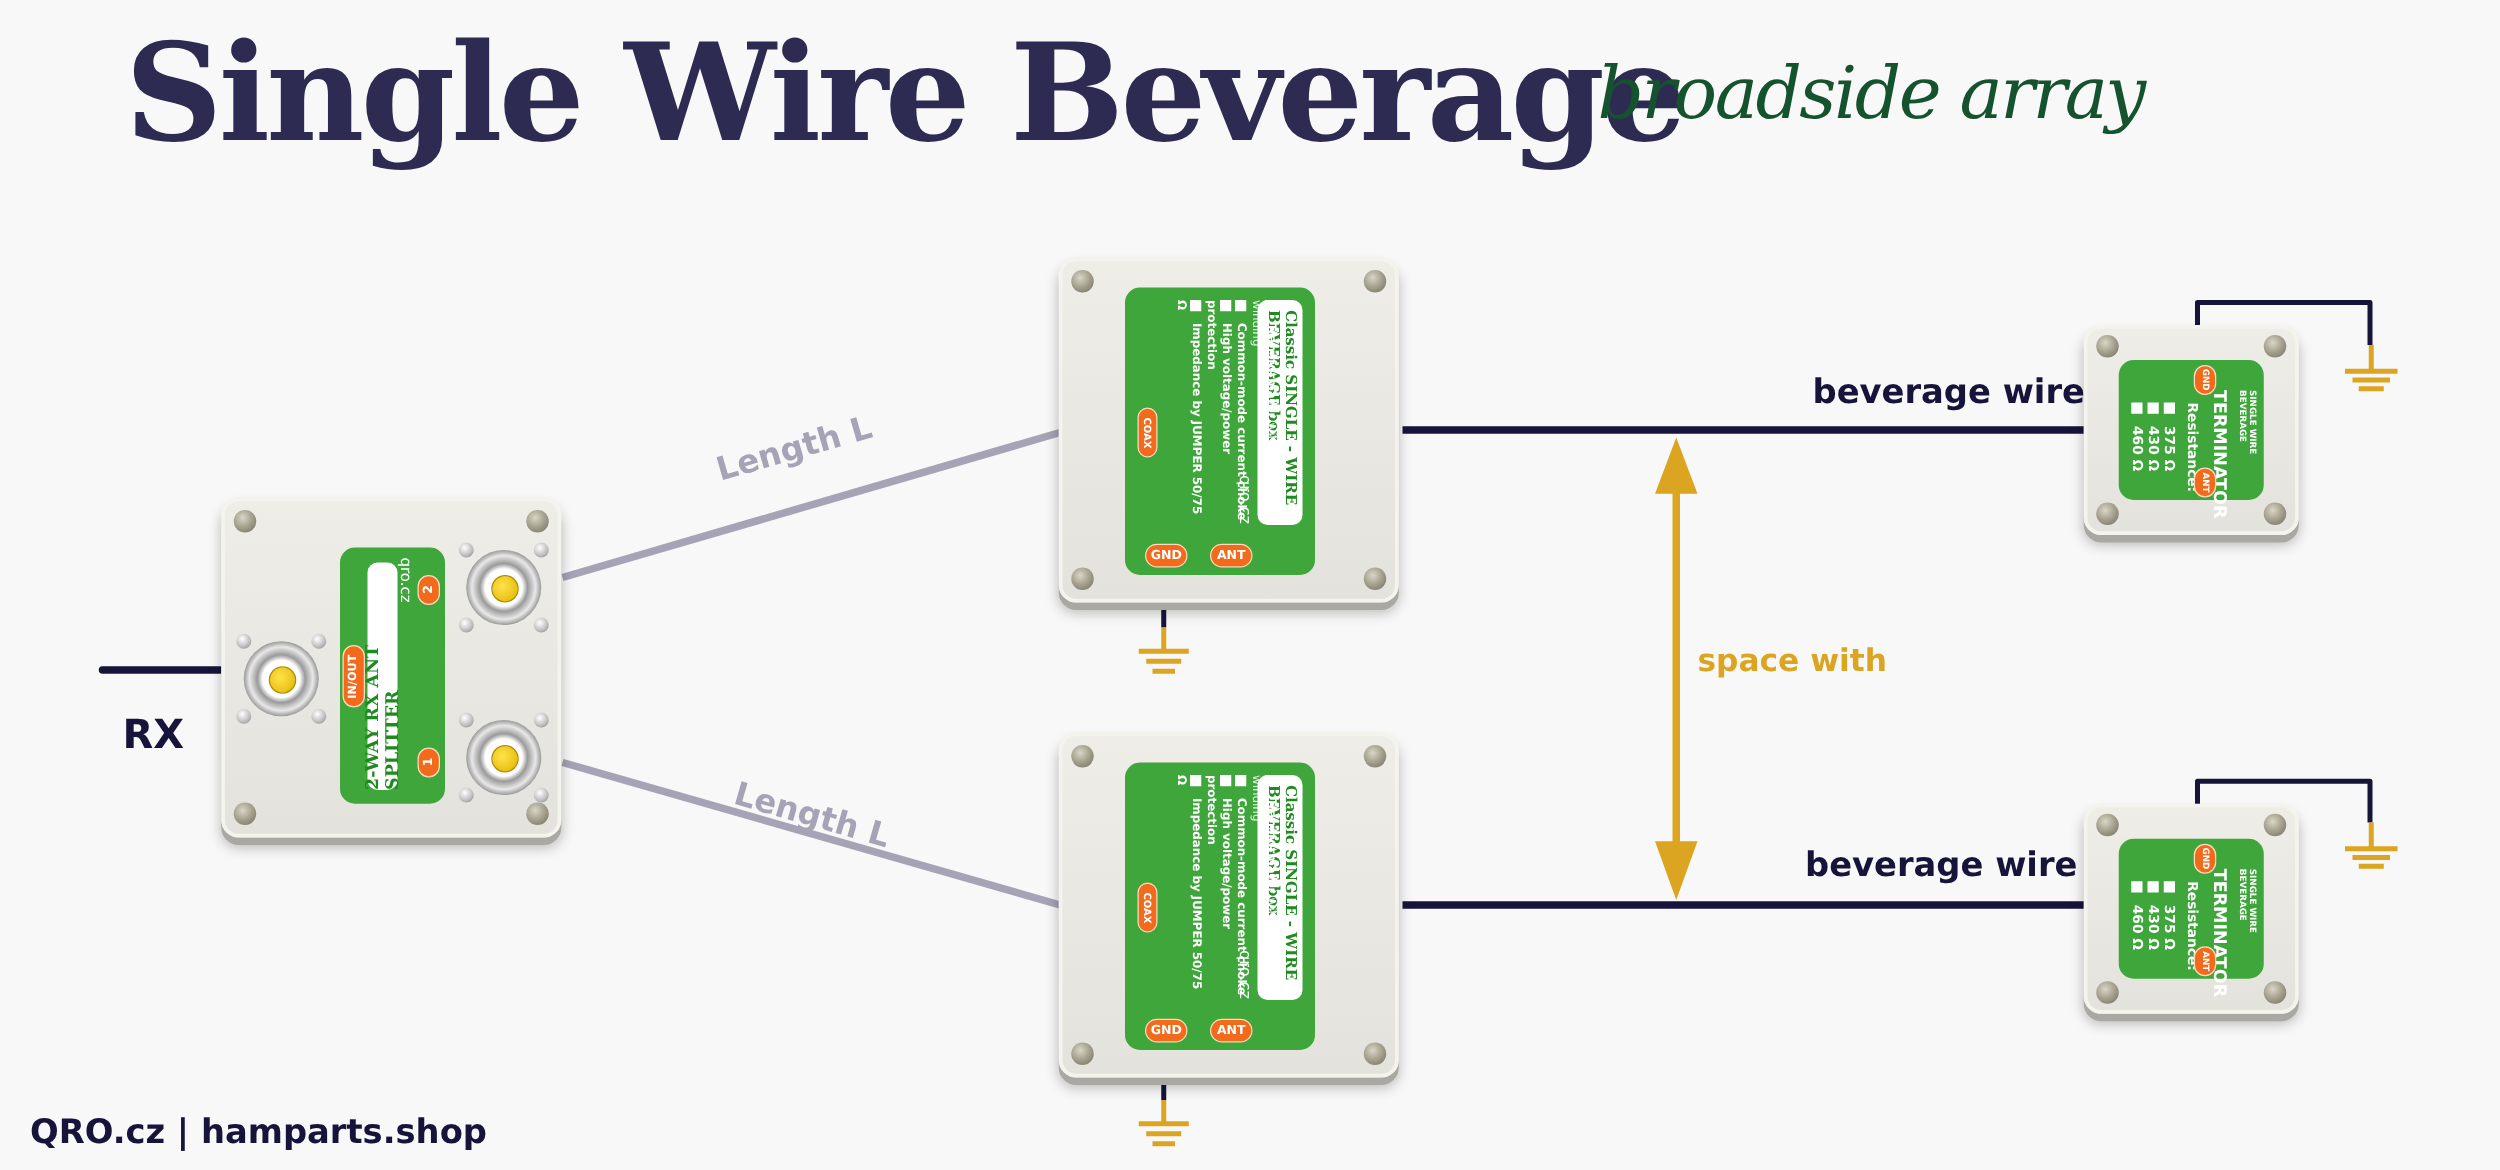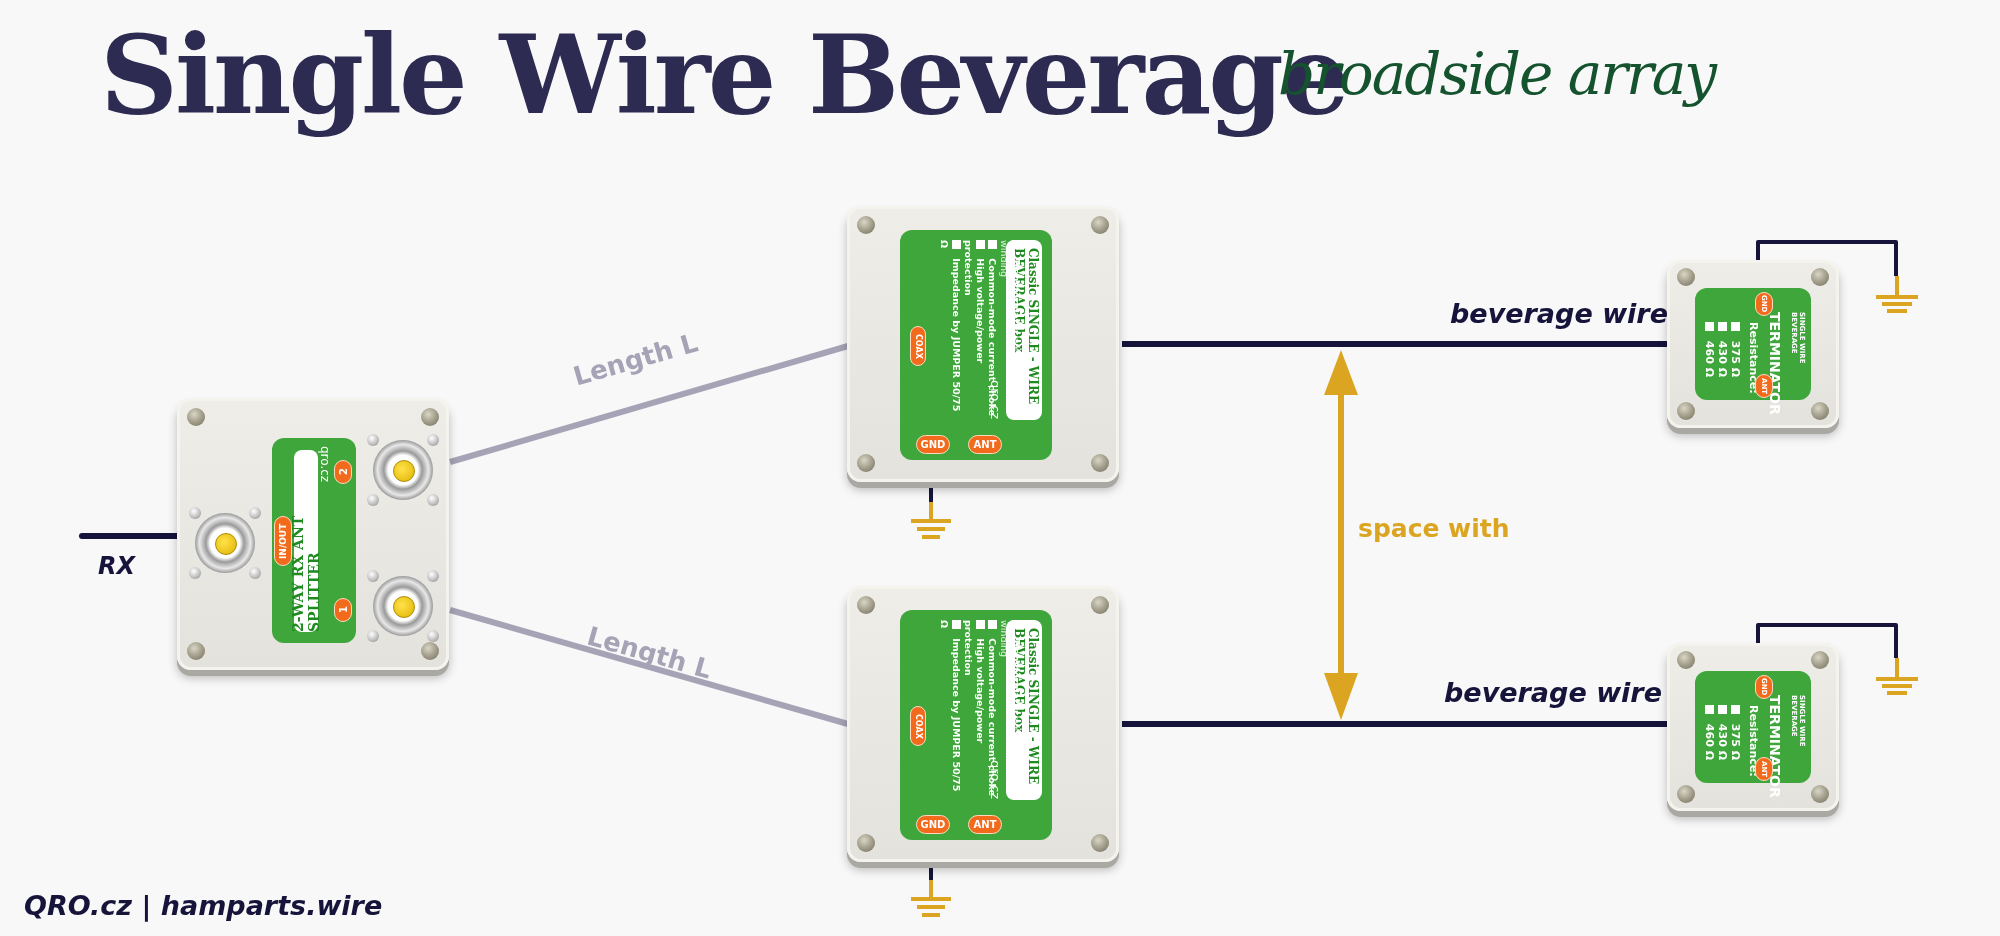--- a/index.html
+++ b/index.html
@@ -12,23 +12,23 @@
   .title-main {
     left: 100px; top: 12px;
     font-family: "DejaVu Serif", serif; font-weight: bold;
     font-size: 108px; color: #2e2b52; letter-spacing: -3px; white-space: nowrap;
   }
   .title-sub {
     left: 1278px; top: 40px;
     font-family: "DejaVu Serif", serif;
     font-size: 58px; color: #14532d; letter-spacing: -2px; white-space: nowrap; font-style: italic;
   }
-  .label-dark { color: #16143a; font-weight: bold; white-space: nowrap; font-style: italic; }
+  .label-dark { color: #16143a; font-weight: bold; white-space: nowrap; }
   .bw-label { font-size: 27px; }
-  .rx-label { left: 98px; top: 552px; font-size: 24px; }
+  .rx-label { left: 98px; top: 568px; font-size: 32px; }
   .footer { left: 24px; top: 890px; font-size: 27px; }
   .space-label { left: 1358px; top: 514px; font-size: 25px; font-weight: bold; color: #dca521; white-space: nowrap; }
   .len-label { font-size: 26px; font-weight: bold; color: #a5a3b5; white-space: nowrap; transform-origin: left center; }
 
   
   .enclosure {
     position: absolute; background: linear-gradient(180deg,#eeede8 0%,#e3e2dc 100%);
     border-radius: 14px;
     box-shadow: 0 6px 0 #a9a8a2, 0 8px 10px rgba(0,0,0,0.25), inset 0 0 0 3px #f4f3ee;
   }
@@ -114,21 +114,21 @@
     <line x1="1887" y1="693" x2="1907" y2="693" stroke="#dca521" stroke-width="4"></line>
   </g>
 </svg>
 
 <div class="abs label-dark rx-label">RX</div>
 <div class="abs len-label" style="left:574px;top:362px;transform:rotate(-16deg);">Length L</div>
 <div class="abs len-label" style="left:588px;top:620px;transform:rotate(16deg);">Length L</div>
 <div class="abs label-dark bw-label" style="left:1450px;top:298px;">beverage wire</div>
 <div class="abs label-dark bw-label" style="left:1444px;top:677px;">beverage wire</div>
 <div class="abs space-label">space with</div>
-<div class="abs label-dark footer">QRO.cz | hamparts.wire</div>
+<div class="abs label-dark footer">QRO.cz | hamparts.shop</div>
 
 <div class="enclosure" style="left:177px;top:398px;width:272px;height:272px;">
   <div class="screw" style="left:10px;top:10px"></div>
   <div class="screw" style="left:244px;top:10px"></div>
   <div class="screw" style="left:10px;top:244px"></div>
   <div class="screw" style="left:244px;top:244px"></div>
   <div class="panel" style="left:95px;top:40px;width:84px;height:205px;">
     <div class="vlabel vert" style="left:22px;top:12px;width:24px;height:182px;font-size:14px;display:flex;align-items:center;justify-content:center;transform:rotate(180deg);">2-WAY RX ANT SPLITTER</div>
     <div class="vert" style="position:absolute;left:46px;top:8px;color:#fff;font-size:12px;">qro.cz</div>
     <div class="pill vert" style="left:62px;top:22px;width:16px;height:22px;transform:rotate(180deg);">2</div>

